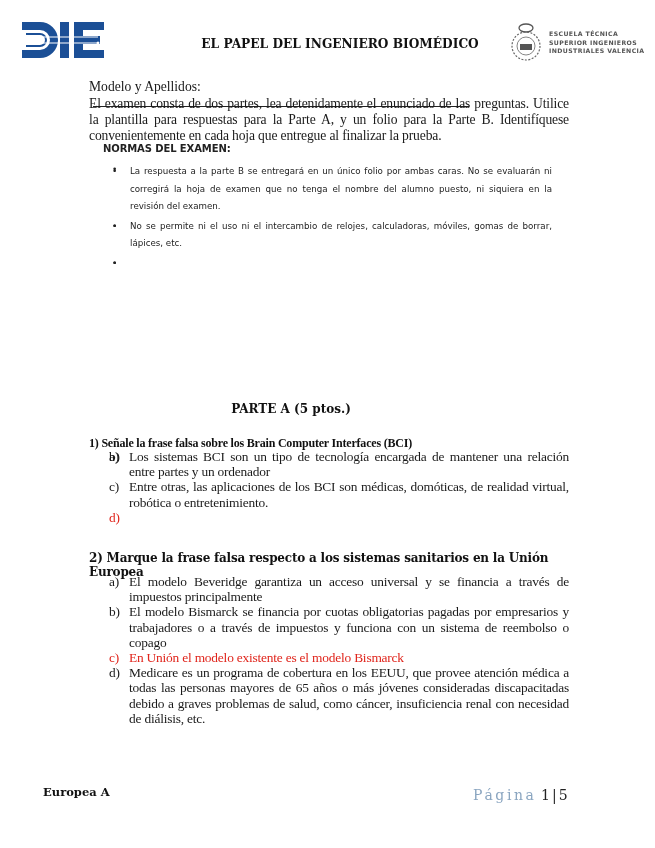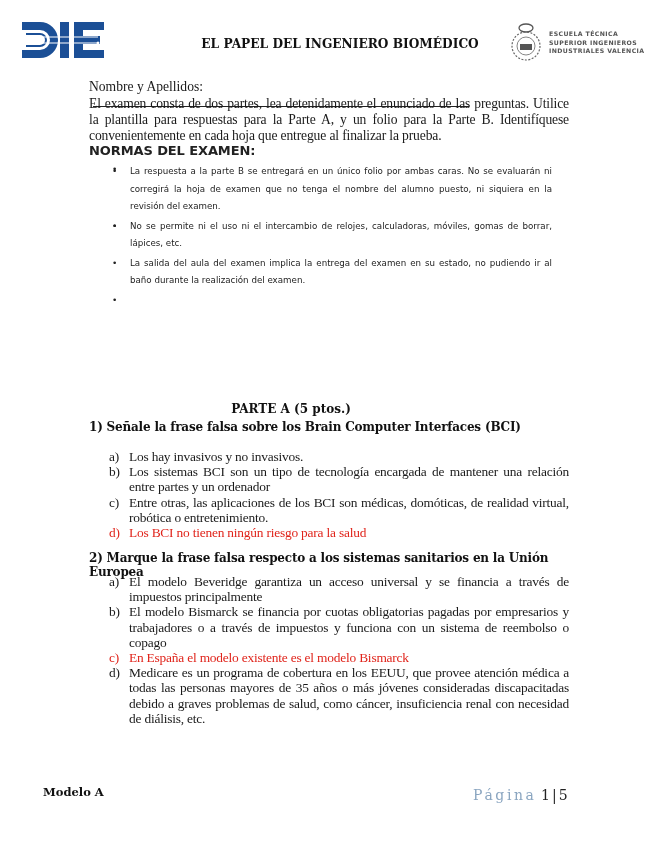--- a/index.html
+++ b/index.html
@@ -16,33 +16,33 @@
       color: #555; letter-spacing: 0.4px; font-weight: bold; }
   .title { left: 160px; width: 360px; top: 37px; text-align: center;
       font-family: "DejaVu Serif", serif; font-weight: bold; font-size: 12.2px; line-height: 14px; color: #111; }
 
   
   .body-text { left: 89px; width: 480px; font-family: "Liberation Serif", serif;
       font-size: 13.6px; line-height: 16px; color: #1a1a1a; }
   .name-line { top: 79px; }
   .name-line .underline { display: inline-block; width: 376px; border-bottom: 1px solid #222; height: 11px; vertical-align: baseline; margin-left: 4px; }
   .intro { top: 96px; text-align: justify; letter-spacing: -0.15px; }
-  .normas-title { left: 89px; top: 143px; font-family: "DejaVu Sans", sans-serif;
-      font-weight: bold; font-size: 13px; color: #222; letter-spacing: -0.1px; }
+  .normas-title { left: 103px; top: 143px; font-family: "DejaVu Sans", sans-serif;
+      font-weight: bold; font-size: 10px; color: #222; letter-spacing: -0.1px; }
 
   .rules { left: 112px; top: 161px; width: 440px; margin: 0; padding: 0; list-style: none;
       font-family: "DejaVu Sans", sans-serif; font-size: 8.7px; line-height: 17.5px; color: #222; }
   .rules li { position: relative; padding-left: 18px; text-align: justify; margin-bottom: 2px; }
   .rules .bullet { position: absolute; left: 0; top: 0; font-size: 9px; }
 
   .parte { left: 0; width: 582px; top: 402px; text-align: center;
       font-family: "DejaVu Serif", serif; font-weight: bold; font-size: 12px; color: #111; }
   .question { left: 89px; width: 500px; font-family: "DejaVu Serif", serif; font-weight: bold;
       font-size: 12px; color: #111; letter-spacing: -0.2px; }
-  .q1 { top: 420px; }
+  .q1 { top: 436px; font-family: Liberation Serif, serif; }
   .q2 { top: 551px; }
 
   .answers { left: 109px; width: 460px; margin: 0; padding: 0; list-style: none;
       font-family: "Liberation Serif", serif; font-size: 13.4px; line-height: 15.2px; color: #1a1a1a; letter-spacing: -0.2px; }
   .answers li { position: relative; padding-left: 20px; text-align: justify; }
   .answers .letter { position: absolute; left: 0; top: 0; }
   .answers li.correct { color: #e0241b; }
   .a1 { top: 449px; }
   .a2 { top: 574px; }
 
@@ -88,50 +88,50 @@
     <rect x="13" y="22" width="12" height="6" fill="#555"></rect>
   </svg>
   <div class="school">
     <div>ESCUELA TÉCNICA</div>
     <div>SUPERIOR INGENIEROS</div>
     <div>INDUSTRIALES VALENCIA</div>
   </div>
 </div>
 
 <div class="abs body-text name-line">
-  <span>Nombre y Apellidos:</span><span class="underline"></span>
+  <span>Modelo y Apellidos:</span><span class="underline"></span>
 </div>
 
 <div class="abs body-text intro">El examen consta de dos partes, lea detenidamente el enunciado de las preguntas. Utilice la plantilla para respuestas para la Parte A, y un folio para la Parte B. Identifíquese convenientemente en cada hoja que entregue al finalizar la prueba.</div>
 
 <div class="abs normas-title">NORMAS DEL EXAMEN:</div>
 <ul class="abs rules">
   <li><span class="bullet">•</span></li>
   <li><span class="bullet">•</span><span>La respuesta a la parte B se entregará en un único folio por ambas caras. No se evaluarán ni corregirá la hoja de examen que no tenga el nombre del alumno puesto, ni siquiera en la revisión del examen.</span></li>
   <li><span class="bullet">•</span></li>
   <li><span class="bullet">•</span><span>No se permite ni el uso ni el intercambio de relojes, calculadoras, móviles, gomas de borrar, lápices, etc.</span></li>
-  <li><span class="bullet">•</span><span>La salida del aula del examen implica la entrega del examen en su estado, no pudiendo ir al baño durante la realización del examen.</span></li>
+  <li><span class="bullet">•</span></li>
   <li><span class="bullet">•</span></li>
 </ul>
 
 <div class="abs parte">PARTE A (5 ptos.)</div>
 
 <div class="abs question q1">1) Señale la frase falsa sobre los Brain Computer Interfaces (BCI)</div>
 <ul class="abs answers a1">
-  <li><span class="letter">a)</span><span>Los hay invasivos y no invasivos.</span></li>
+  <li><span class="letter">a)</span></li>
   <li><span class="letter">b)</span><span>Los sistemas BCI son un tipo de tecnología encargada de mantener una relación entre partes y un ordenador</span></li>
   <li><span class="letter">c)</span><span>Entre otras, las aplicaciones de los BCI son médicas, domóticas, de realidad virtual, robótica o entretenimiento.</span></li>
-  <li class="correct"><span class="letter">d)</span><span>Los BCI no tienen ningún riesgo para la salud</span></li>
+  <li class="correct"><span class="letter">d)</span></li>
 </ul>
 
 <div class="abs question q2">2) Marque la frase falsa respecto a los sistemas sanitarios en la Unión Europea</div>
 <ul class="abs answers a2">
   <li><span class="letter">a)</span><span>El modelo Beveridge garantiza un acceso universal y se financia a través de impuestos principalmente</span></li>
   <li><span class="letter">b)</span><span>El modelo Bismarck se financia por cuotas obligatorias pagadas por empresarios y trabajadores o a través de impuestos y funciona con un sistema de reembolso o copago</span></li>
-  <li class="correct"><span class="letter">c)</span><span>En España el modelo existente es el modelo Bismarck</span></li>
-  <li><span class="letter">d)</span><span>Medicare es un programa de cobertura en los EEUU, que provee atención médica a todas las personas mayores de 35 años o más jóvenes consideradas discapacitadas debido a graves problemas de salud, como cáncer, insuficiencia renal con necesidad de diálisis, etc.</span></li>
+  <li class="correct"><span class="letter">c)</span><span>En Unión el modelo existente es el modelo Bismarck</span></li>
+  <li><span class="letter">d)</span><span>Medicare es un programa de cobertura en los EEUU, que provee atención médica a todas las personas mayores de 65 años o más jóvenes consideradas discapacitadas debido a graves problemas de salud, como cáncer, insuficiencia renal con necesidad de diálisis, etc.</span></li>
 </ul>
 
-<div class="abs footer-left">Modelo A</div>
+<div class="abs footer-left">Europea A</div>
 <div class="abs footer-right">
   <span class="pg-word">Página</span>
   <span>1</span><span class="sep">|</span><span>5</span>
 </div>
 
 </body></html>

